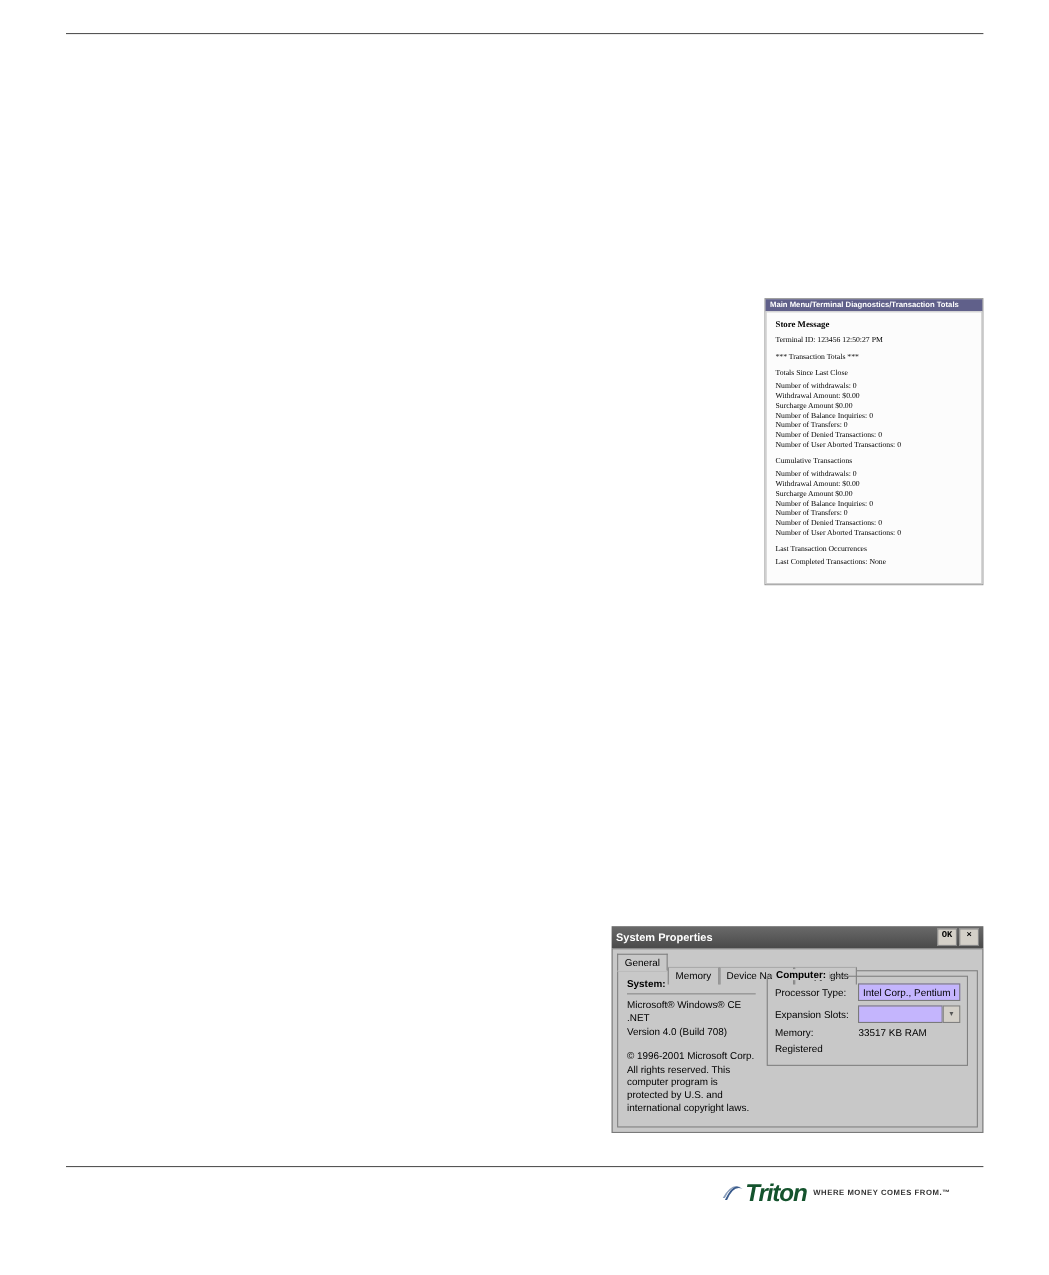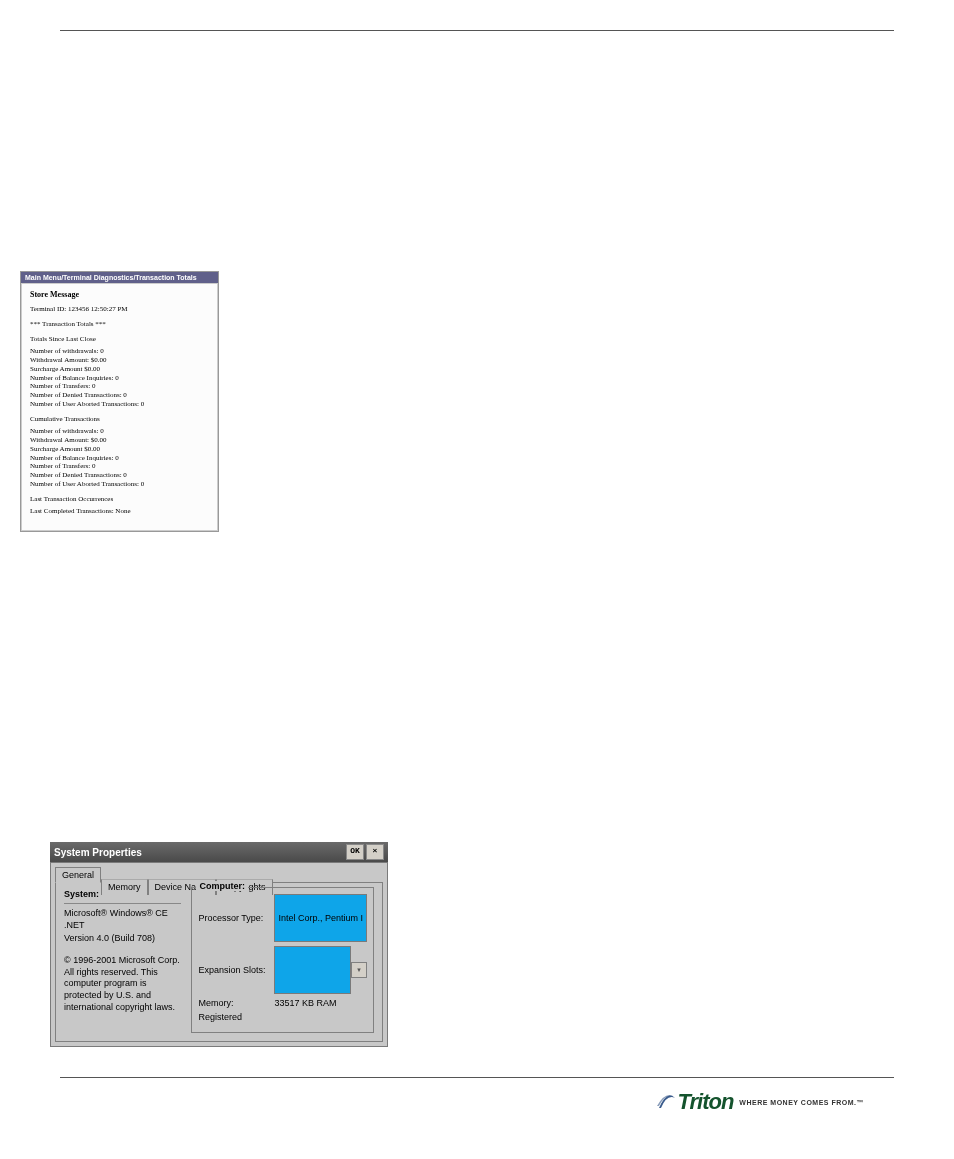--- a/index.html
+++ b/index.html
@@ -1,19 +1,19 @@
 <!DOCTYPE html>
 <html><head>
 <meta charset="utf-8">
 <style>
   body{margin:0;background:#fff;font-family:Arial,Helvetica,sans-serif;width:954px;}
   .page{padding:30px 60px 20px 60px;}
   .hr-top{border:none;border-top:1px solid #555;margin:0 0 40px 0;}
   .hr-bot{border:none;border-top:1px solid #555;margin:30px 0 10px 0;}
-  .center-block{display:flex;justify-content:flex-start;}
+  .center-block{display:flex;justify-content:flex-end;}
   
   .store-win{width:197px;border:1px solid #999;background:#e8e8e8;}
   .store-titlebar{background:#60608a;color:#fff;font-size:7px;font-weight:bold;padding:2px 4px;}
   .store-body{background:#fcfcfc;padding:6px 8px 14px 8px;border:1px solid #ccc;margin:0;}
   .store-body h4{font-family:'Times New Roman',serif;font-size:8px;font-weight:bold;margin:0 0 6px 0;}
   .store-body p{font-family:'Times New Roman',serif;font-size:7px;margin:0;line-height:1.25;}
   .store-body .sect{margin-bottom:6px;}
   .store-body .sect-title{margin-bottom:4px;}
   
   .sys-win{width:338px;font-family:Tahoma,Arial,sans-serif;font-size:10px;color:#000;}
@@ -27,21 +27,21 @@
   .tab.inactive{border-top:1px solid #aaa;top:12px;}
   .tab-panel{border:1px solid #808080;background:#c8c8c8;padding:6px 8px 8px 8px;display:flex;gap:10px;}
   .col{flex:1;font-size:9px;}
   .col b{font-weight:bold;}
   .col .line{border-top:1px solid #888;margin:4px 0 4px 0;}
   .col .txt{margin:0 0 2px 0;line-height:1.3;}
   .fieldset{border:1px solid #808080;padding:6px 6px;margin-top:6px;position:relative;}
   .legend{position:absolute;top:-7px;left:4px;background:#c8c8c8;padding:0 3px;font-size:9px;font-weight:bold;}
   .row{display:flex;align-items:center;margin-bottom:4px;font-size:9px;}
   .row label{width:76px;}
-  .inp{flex:1;background:#0ea5e9;border:1px solid #7a7a7a;height:14px;font-size:9px;padding:16px 3px;display:flex;align-items:center;overflow:hidden;white-space:nowrap;}
+  .inp{flex:1;background:#c4b5fd;border:1px solid #7a7a7a;height:14px;font-size:9px;padding:0 3px;display:flex;align-items:center;overflow:hidden;white-space:nowrap;}
   .dd{width:14px;height:14px;border:1px solid #808080;background:#d4d0c8;display:flex;align-items:center;justify-content:center;font-size:7px;color:#555;}
   
   .footer{display:flex;justify-content:flex-end;align-items:center;padding-right:30px;}
   .logo{display:flex;align-items:center;gap:4px;}
   .logo-mark{color:#14532d;font-weight:bold;font-style:italic;font-size:22px;letter-spacing:-1px;}
   .logo-wisp{color:#3a5b8c;font-size:22px;margin-right:-4px;}
   .logo-tag{font-size:7px;font-weight:bold;color:#333;letter-spacing:0.5px;margin-left:2px;}
 </style>
 </head>
 <body>

